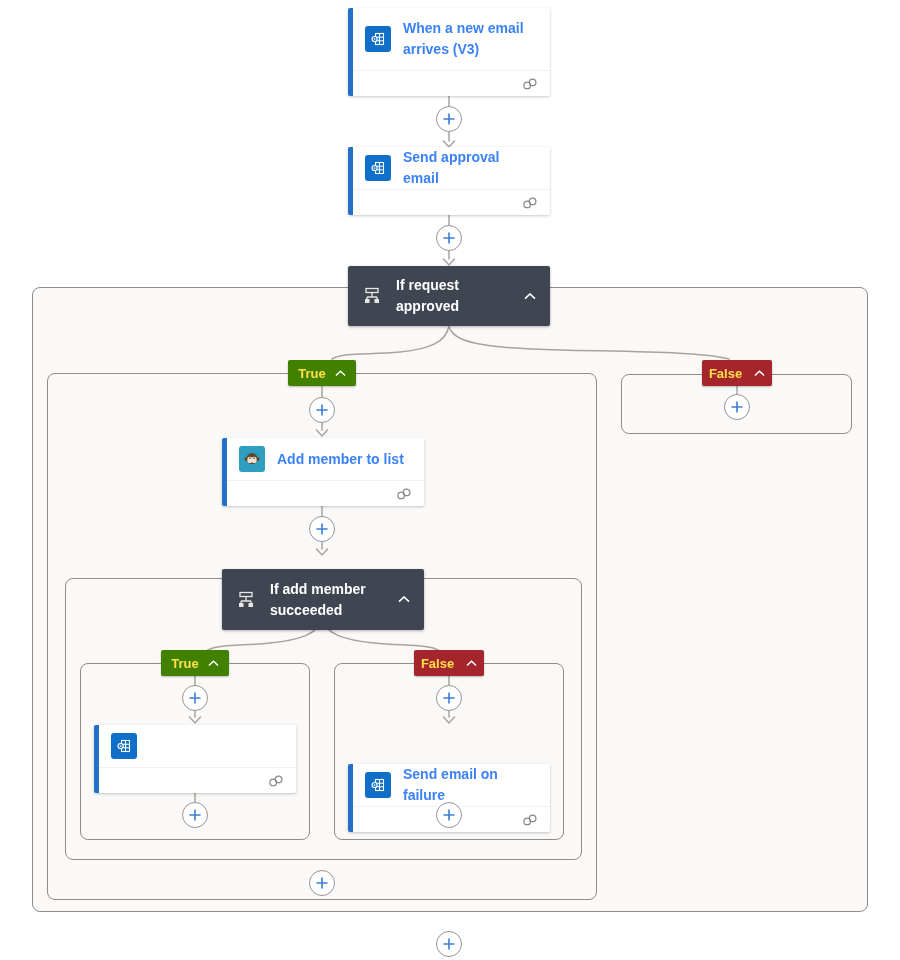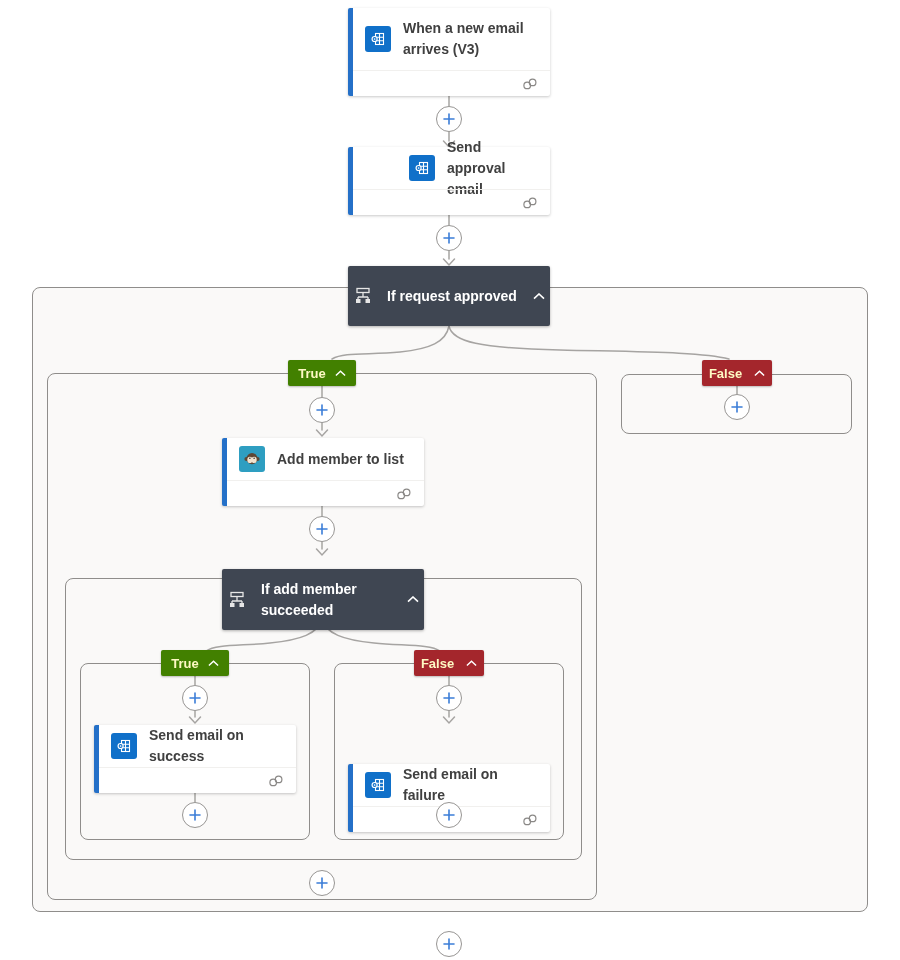--- a/index.html
+++ b/index.html
@@ -17,43 +17,43 @@
   
   .card{
     position:absolute;background:#ffffff;border-radius:2px;
     border-left:5px solid #2470c8;box-sizing:border-box;z-index:3;
     box-shadow:0 1px 3px rgba(0,0,0,0.22);
   }
   .card-main{
     display:flex;align-items:center;gap:12px;padding:6px 12px;
     height:calc(100% - 26px);box-sizing:border-box;
   }
-  .card-title{font-size:14px;font-weight:700;color:#404040;line-height:1.5;}
+  .card-title{font-size:14px;font-weight:700;color:#3b82f6;line-height:1.5;}
   .card-footer{
     position:absolute;left:0;right:0;bottom:0;height:26px;
     border-top:1px solid #f1f0ee;display:flex;align-items:center;
     justify-content:flex-end;padding:0 10px;box-sizing:border-box;
   }
   .icon-tile{
     width:26px;height:26px;border-radius:3px;flex:0 0 26px;
     display:flex;align-items:center;justify-content:center;
   }
   .tile-outlook{background:#1070c9;}
   .tile-mailchimp{background:#2e9ec1;}
   
   .cond{
     position:absolute;background:#3f4652;border-radius:2px;z-index:3;
     box-shadow:0 1px 3px rgba(0,0,0,0.3);display:flex;align-items:center;
-    gap:14px;padding:0 5px;box-sizing:border-box;color:#ffffff;
+    gap:14px;padding:0 14px;box-sizing:border-box;color:#ffffff;
   }
   .cond-title{font-size:14px;font-weight:700;line-height:1.5;flex:1;}
   
   .badge{
     position:absolute;border-radius:2px;display:flex;align-items:center;
-    justify-content:center;gap:9px;color:#fef9c3;font-size:13px;
+    justify-content:center;gap:9px;color:#fde047;font-size:13px;
     font-weight:700;z-index:4;box-sizing:border-box;
     box-shadow:0 1px 2px rgba(0,0,0,0.25);
   }
   .badge-true{background:#428000;}
   .badge-false{background:#a4262c;gap:12px;}
   
   .plus{
     position:absolute;width:26px;height:26px;border-radius:50%;
     background:#ffffff;border:1px solid #979593;box-sizing:border-box;
     display:flex;align-items:center;justify-content:center;z-index:4;
@@ -116,21 +116,21 @@
   <div class="card-footer">
     <svg width="20" height="14" viewBox="0 0 20 14">
         <g fill="none" stroke="#8a8886" stroke-width="1.2">
           <circle cx="7.2" cy="8.4" r="3.3"></circle>
           <circle cx="12.6" cy="5.4" r="3.3"></circle>
         </g>
       </svg>
   </div>
 </div>
 
-<div class="card" style="left:348px;top:147px;width:202px;height:68px;padding-left:44px;">
+<div class="card" style="left:348px;top:147px;width:202px;height:68px;">
   <div class="card-main">
     <span class="icon-tile tile-outlook">
       <svg width="16" height="16" viewBox="0 0 16 16">
           <g fill="none" stroke="#ffffff" stroke-width="1.1">
             <rect x="5.5" y="2.5" width="8" height="11"></rect>
             <path d="M9.5,2.5 V13.5 M5.5,6.2 H13.5 M5.5,9.8 H13.5"></path>
           </g>
           <circle cx="4.6" cy="8" r="3.1" fill="#ffffff"></circle>
           <circle cx="4.6" cy="8" r="1.4" fill="none" stroke="#1070c9" stroke-width="1.1"></circle>
         </svg>
@@ -233,21 +233,20 @@
     <span class="icon-tile tile-outlook">
       <svg width="16" height="16" viewBox="0 0 16 16">
           <g fill="none" stroke="#ffffff" stroke-width="1.1">
             <rect x="5.5" y="2.5" width="8" height="11"></rect>
             <path d="M9.5,2.5 V13.5 M5.5,6.2 H13.5 M5.5,9.8 H13.5"></path>
           </g>
           <circle cx="4.6" cy="8" r="3.1" fill="#ffffff"></circle>
           <circle cx="4.6" cy="8" r="1.4" fill="none" stroke="#1070c9" stroke-width="1.1"></circle>
         </svg>
     </span>
-    <span class="card-title">Send email on success</span>
   </div>
   <div class="card-footer">
     <svg width="20" height="14" viewBox="0 0 20 14">
         <g fill="none" stroke="#8a8886" stroke-width="1.2">
           <circle cx="7.2" cy="8.4" r="3.3"></circle>
           <circle cx="12.6" cy="5.4" r="3.3"></circle>
         </g>
       </svg>
   </div>
 </div>

